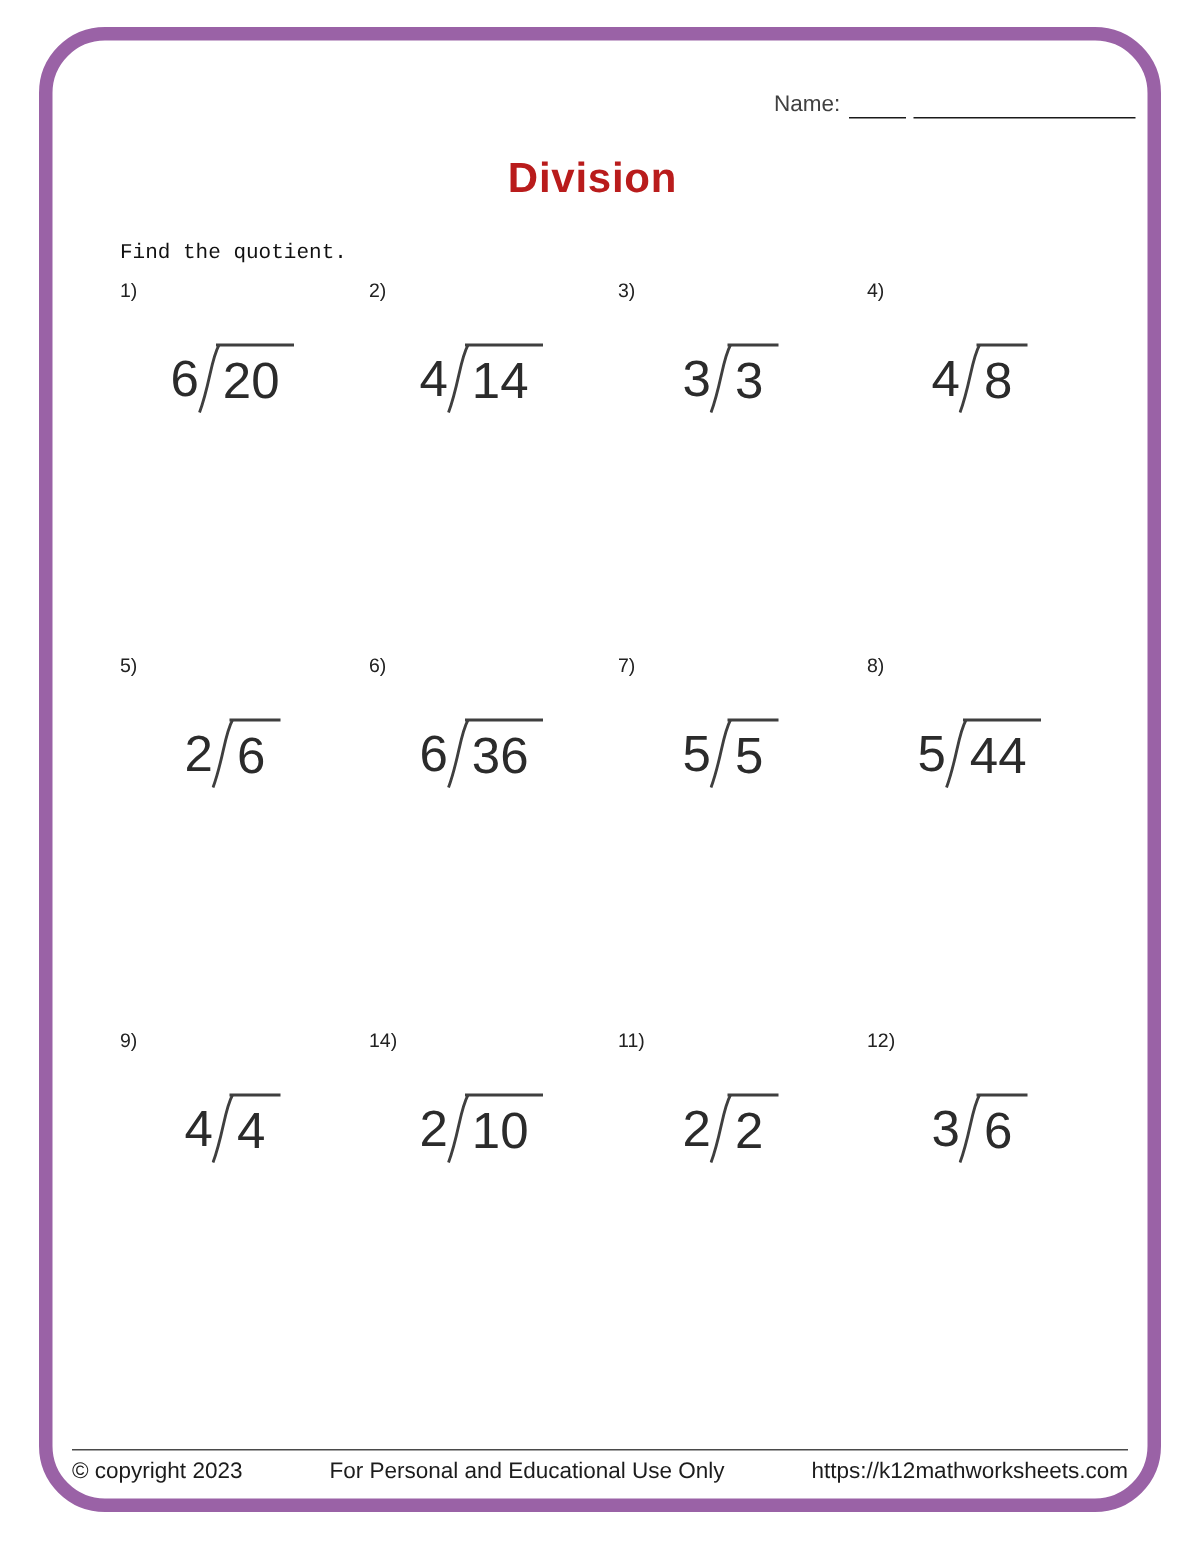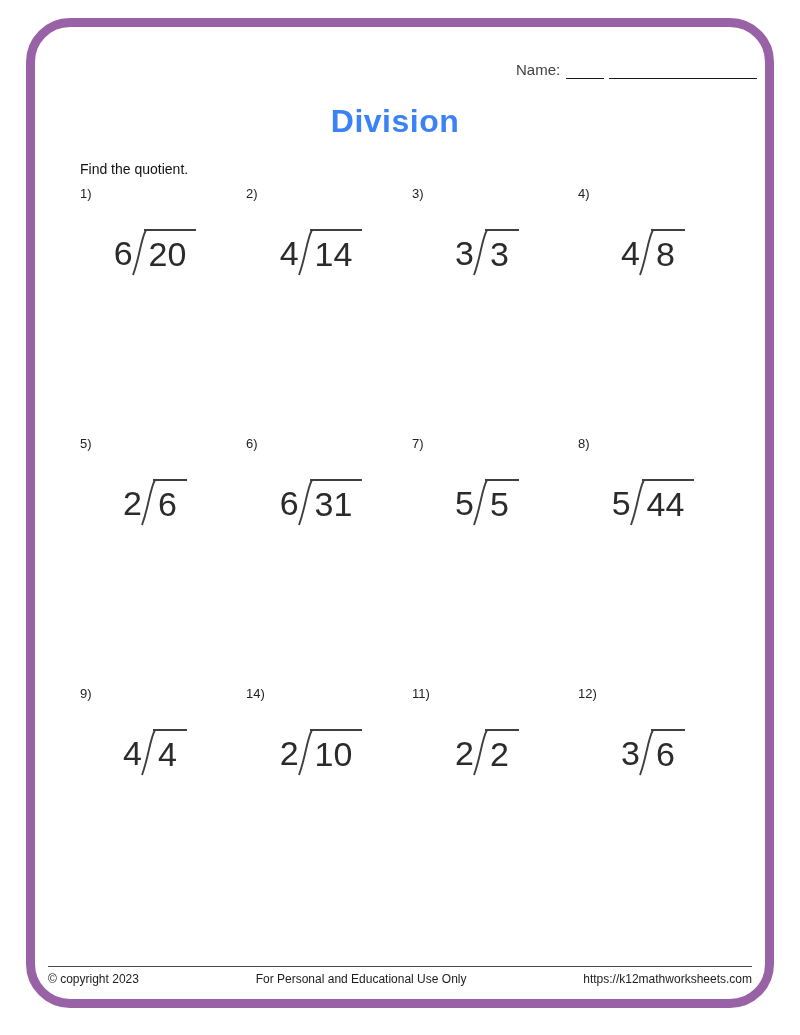--- a/index.html
+++ b/index.html
@@ -16,26 +16,26 @@
     position: absolute; top: 61px; left: 516px;
     font-size: 15px; color: #404040; display: flex; align-items: flex-end;
   }
   .name-row .label { padding-bottom: 1px; }
   .blank { display: inline-block; border-bottom: 1.5px solid #1a1a1a; height: 16px; }
   .blank.short { width: 38px; margin-left: 6px; }
   .blank.long  { width: 148px; margin-left: 5px; }
 
   .title {
     position: absolute; top: 103px; left: 0; width: 790px; text-align: center;
-    font-size: 32px; font-weight: bold; color: #3b82f6; letter-spacing: 0.5px;
+    font-size: 28px; font-weight: bold; color: #b91c1c; letter-spacing: 0.5px;
   }
 
   .instruction {
     position: absolute; top: 161px; left: 80px;
-    font-size: 14px; color: #111;
+    font-size: 14px; color: #111; font-family: Liberation Mono, monospace;
   }
 
   .grid {
     position: absolute; left: 80px; top: 186px;
     display: grid; grid-template-columns: repeat(4, 166px); grid-auto-rows: 250px;
   }
   .problem { position: relative; }
   .pnum { font-size: 13px; color: #222; }
   .expr-wrap { width: 150px; display: flex; justify-content: center; margin-top: 28px; }
   .expr { display: flex; align-items: flex-start; }
@@ -48,21 +48,21 @@
     border-top: 2px solid var(--rule); color: var(--ink);
   }
 
   .footer-rule {
     position: absolute; left: 48px; right: 48px; top: 966px;
     border-top: 1.6px solid #4a4a4a;
   }
   .footer {
     position: absolute; left: 48px; right: 48px; top: 972px;
     display: flex; justify-content: space-between; align-items: baseline;
-    font-size: 12px; color: #1c1c1c;
+    font-size: 15px; color: #1c1c1c;
   }
 </style>
 </head>
 <body>
 
 <div class="frame"></div>
 
 <div class="name-row">
   <span class="label">Name:</span>
   <span class="blank short"></span>
@@ -136,21 +136,21 @@
       </div>
   </div>
   <div class="problem">
     <div class="pnum">6)</div>
     <div class="expr-wrap">
         <div class="expr">
       <span class="divisor">6</span>
       <svg class="bracket" viewBox="0 0 15 47">
             <path d="M14 1 C 8.5 11, 8 27, 1 46" fill="none" stroke="#3f3f3f" stroke-width="1.9"></path>
           </svg>
-      <span class="dividend">31</span>
+      <span class="dividend">36</span>
     </div>
       </div>
   </div>
   <div class="problem">
     <div class="pnum">7)</div>
     <div class="expr-wrap">
         <div class="expr">
       <span class="divisor">5</span>
       <svg class="bracket" viewBox="0 0 15 47">
             <path d="M14 1 C 8.5 11, 8 27, 1 46" fill="none" stroke="#3f3f3f" stroke-width="1.9"></path>

